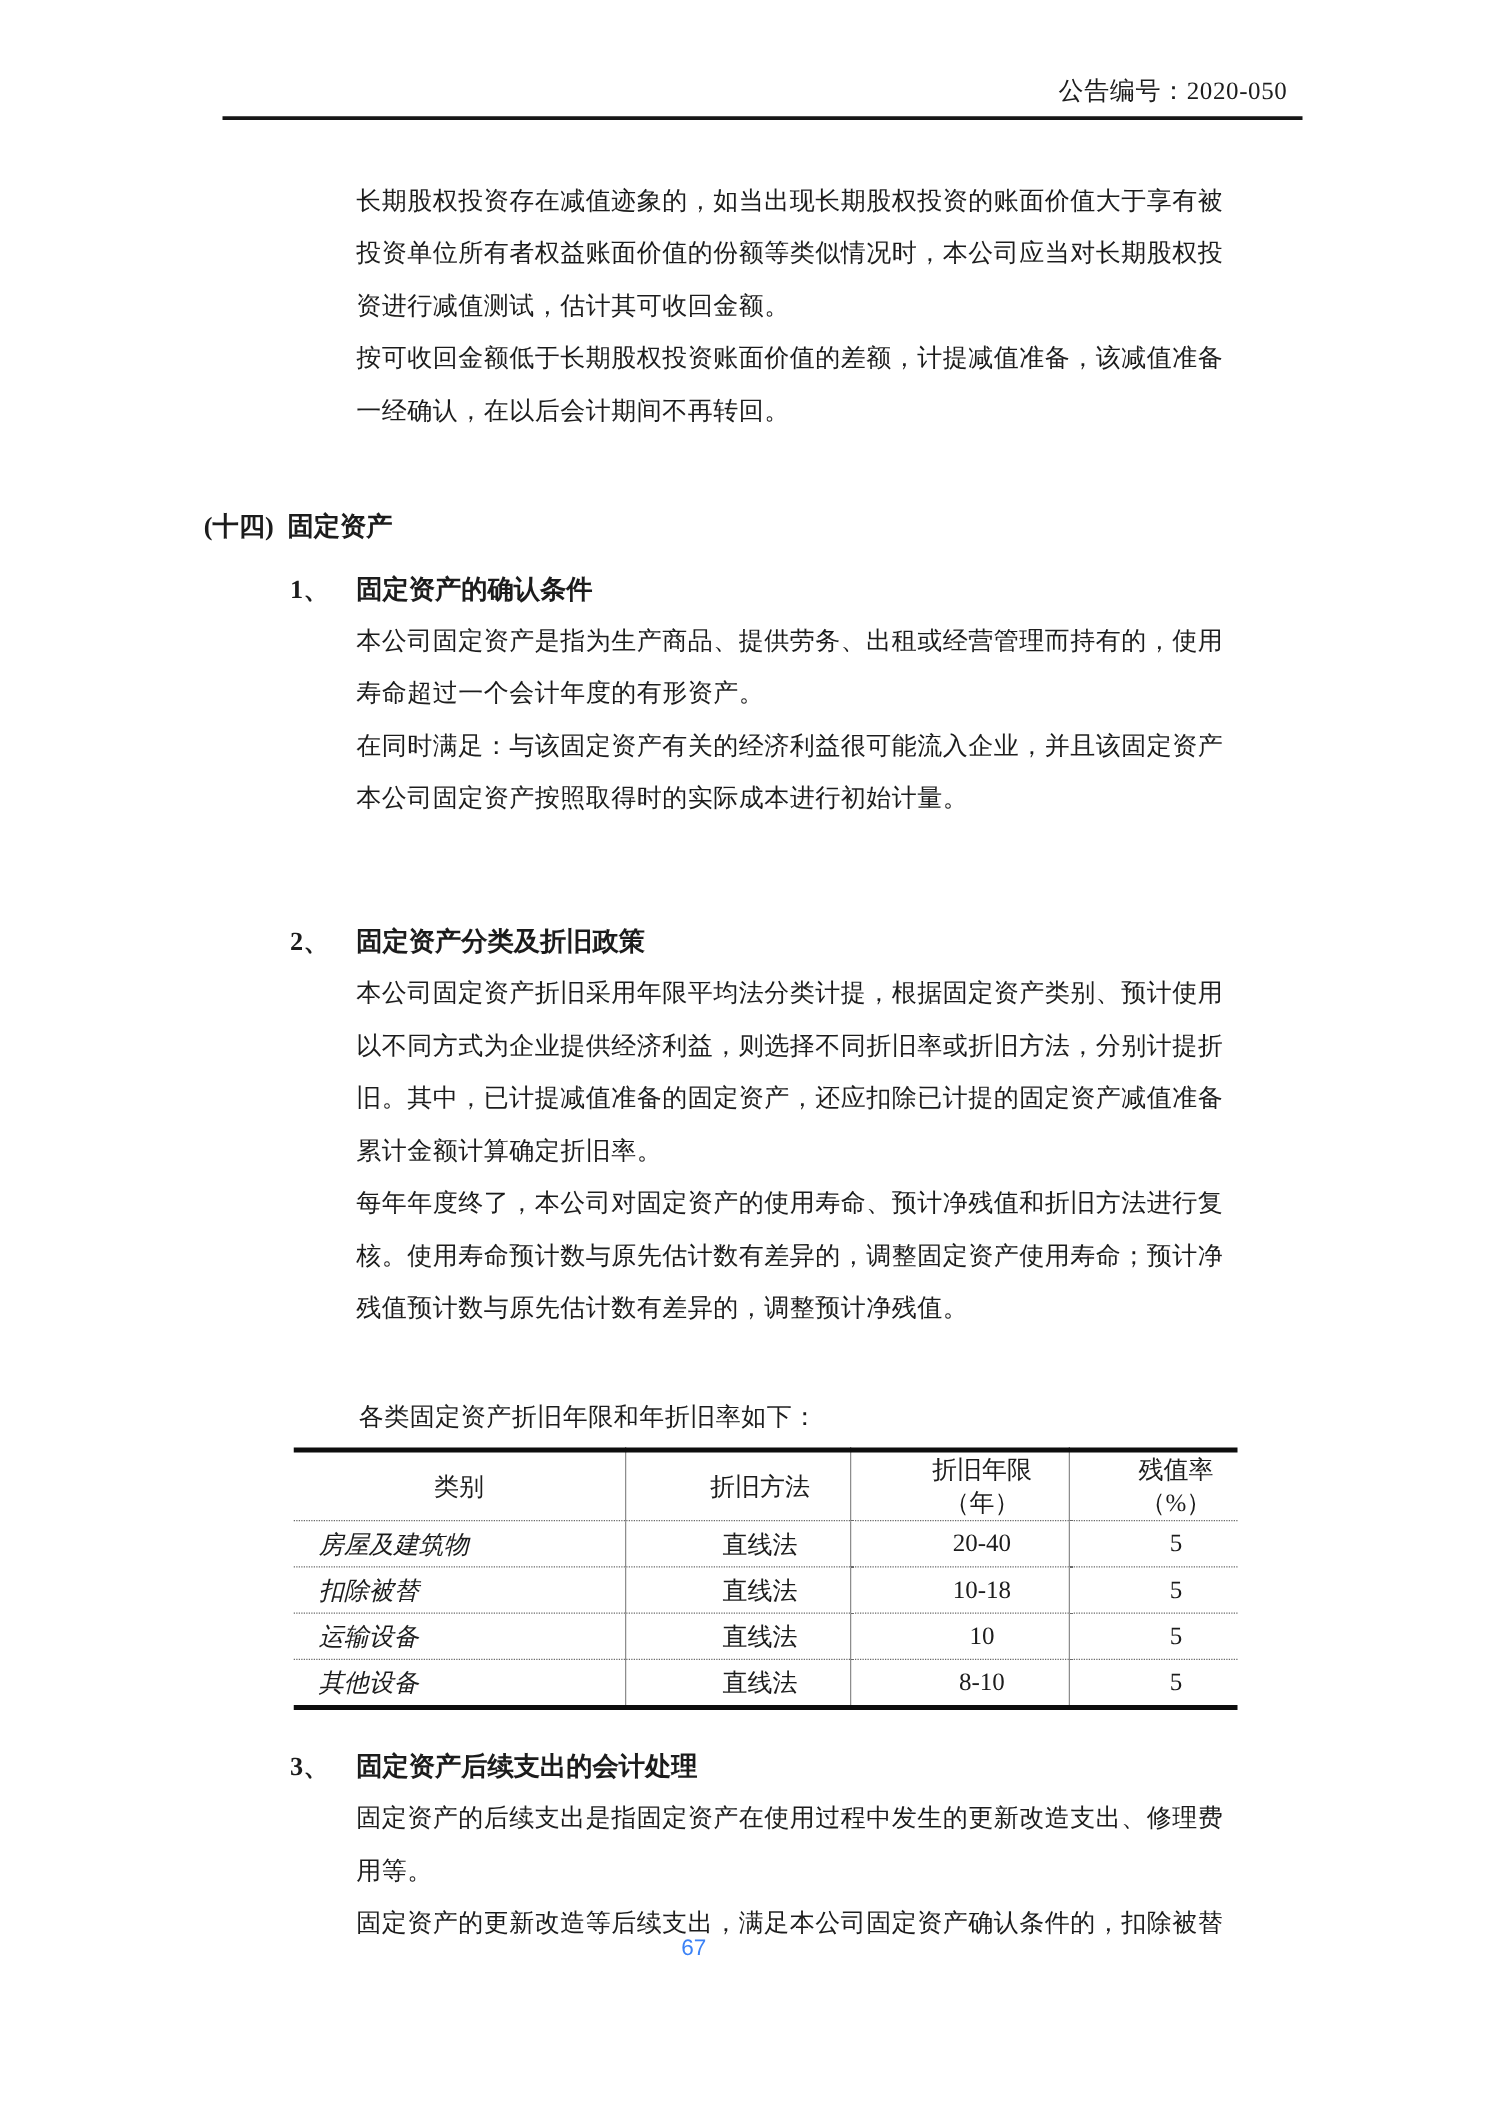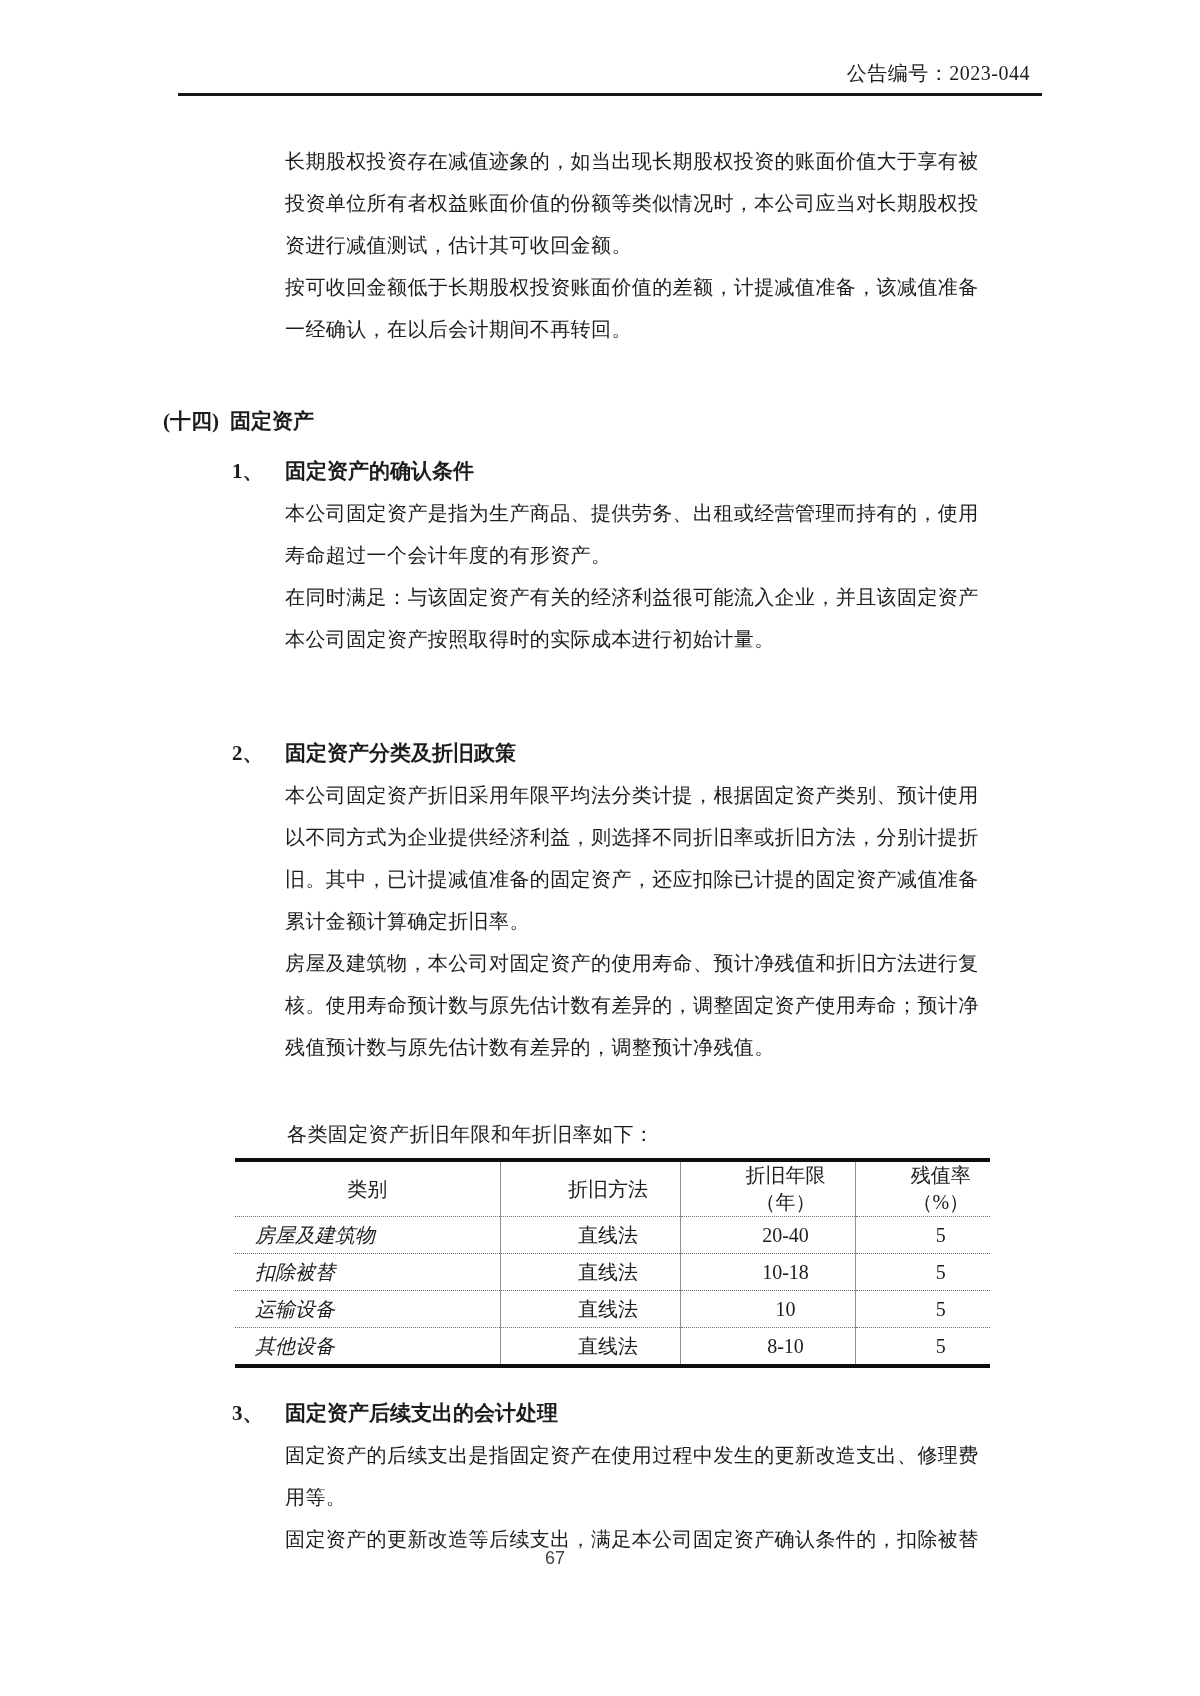--- a/index.html
+++ b/index.html
@@ -95,30 +95,30 @@
   table.dep-table col.c4 { width: 135px; }
 
   .page-num {
     position: absolute;
     top: 1548px;
     left: 0;
     width: 1110px;
     text-align: center;
     font-size: 18px;
     font-family: "Liberation Sans", "DejaVu Sans", sans-serif;
-    color: #404040;
+    color: #3b82f6;
   }
 </style>
 </head>
 <body>
 
 <div class="page">
 
   <div class="doc-header">
-    <span>公告编号：2023-044</span>
+    <span>公告编号：2020-050</span>
   </div>
 
   <div class="block" style="top:140px">
     <div class="body-line">长期股权投资存在减值迹象的，如当出现长期股权投资的账面价值大于享有被</div>
     <div class="body-line">投资单位所有者权益账面价值的份额等类似情况时，本公司应当对长期股权投</div>
     <div class="body-line">资进行减值测试，估计其可收回金额。</div>
     <div class="body-line">按可收回金额低于长期股权投资账面价值的差额，计提减值准备，该减值准备</div>
     <div class="body-line">一经确认，在以后会计期间不再转回。</div>
   </div>
 
@@ -148,21 +148,21 @@
       <span class="sub-num">2、</span>
       <span class="sub-title">固定资产分类及折旧政策</span>
     </div>
   </div>
 
   <div class="block" style="top:774px">
     <div class="body-line">本公司固定资产折旧采用年限平均法分类计提，根据固定资产类别、预计使用</div>
     <div class="body-line">以不同方式为企业提供经济利益，则选择不同折旧率或折旧方法，分别计提折</div>
     <div class="body-line">旧。其中，已计提减值准备的固定资产，还应扣除已计提的固定资产减值准备</div>
     <div class="body-line">累计金额计算确定折旧率。</div>
-    <div class="body-line">房屋及建筑物，本公司对固定资产的使用寿命、预计净残值和折旧方法进行复</div>
+    <div class="body-line">每年年度终了，本公司对固定资产的使用寿命、预计净残值和折旧方法进行复</div>
     <div class="body-line">核。使用寿命预计数与原先估计数有差异的，调整固定资产使用寿命；预计净</div>
     <div class="body-line">残值预计数与原先估计数有差异的，调整预计净残值。</div>
   </div>
 
   <div class="block" style="top:1114px">
     <div class="table-caption">各类固定资产折旧年限和年折旧率如下：</div>
   </div>
 
   <div class="block" style="top:1158px">
     <table class="dep-table">

